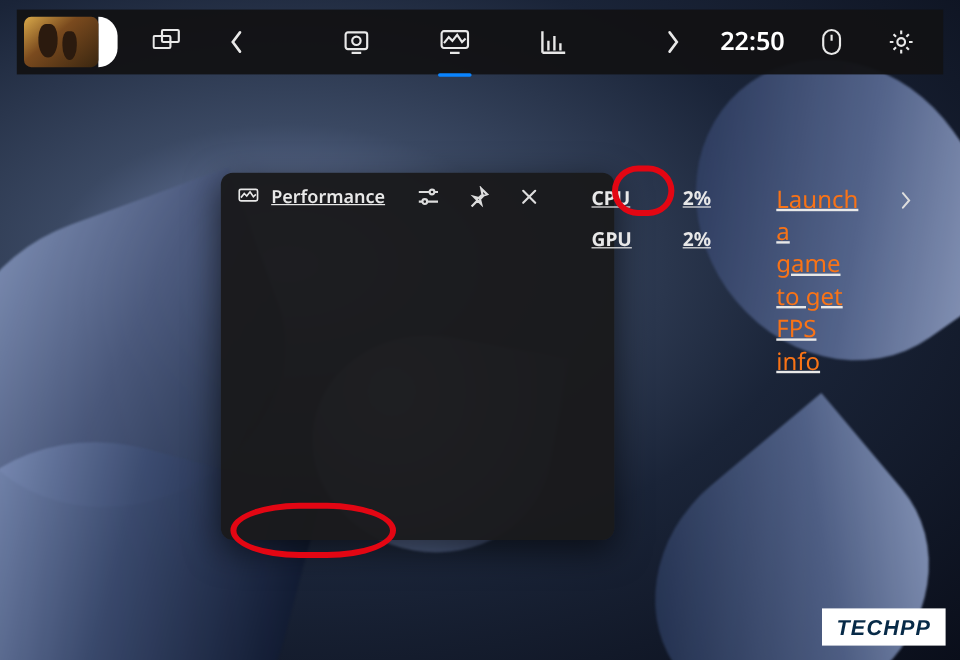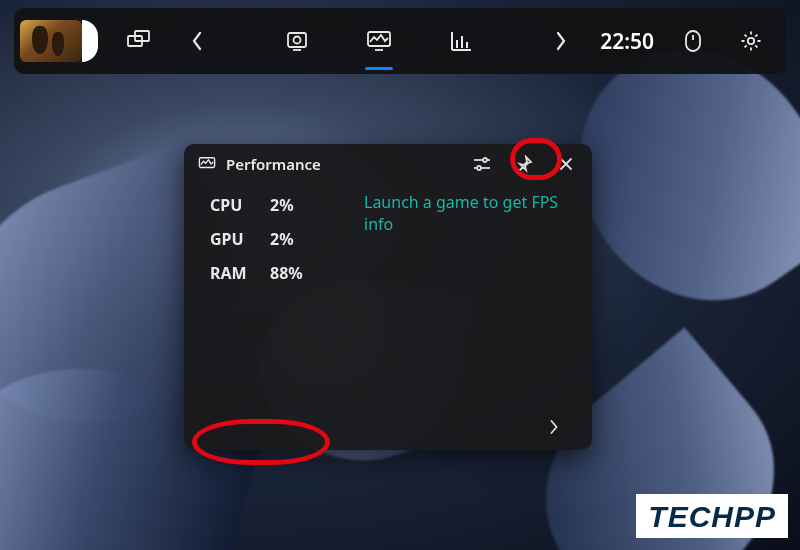--- a/index.html
+++ b/index.html
@@ -13,23 +13,23 @@
     
     .petal { position: absolute; border-radius: 50% 0 50% 50%; filter: blur(1px); opacity: 0.9; }
     .p1 { width: 280px; height: 240px; left: -40px; top: 180px; background: linear-gradient(135deg,#96a8d0 0%, #4c5a7e 50%, #1a2740 100%); transform: rotate(-20deg); }
     .p2 { width: 260px; height: 230px; right: -30px; top: 60px; background: linear-gradient(225deg,#aab8da 0%, #5a6b94 45%, #223052 100%); transform: rotate(55deg); }
     .p3 { width: 300px; height: 260px; left: -60px; bottom: -80px; background: linear-gradient(90deg,#8a9cc6 0%, #3d4d72 50%, #121c34 100%); transform: rotate(15deg); }
     .p4 { width: 240px; height: 210px; right: 20px; bottom: -40px; background: linear-gradient(300deg,#a0b0d4 0%, #55668e 40%, #1c2a48 100%); transform: rotate(-40deg); }
     .p5 { width: 200px; height: 180px; left: 260px; top: 280px; background: radial-gradient(circle at 30% 30%, #b7c4e0, #607298 60%, #2a3656 100%); transform: rotate(10deg); }
 
     
     .topbar {
-      position: absolute; top: 8px; left: 14px; right: 14px; height: 66px;
+      position: absolute; top: 8px; left: 14px; right: 14px; height: 54px;
       background: rgba(18,18,20,0.95);
-      border-radius: 10px;
+      border-radius: 0;
       display: flex; align-items: center;
       padding: 0 6px; z-index: 10;
     }
     .game-slot {
       height: 48px; display: flex; align-items: center; margin-right: 12px;
     }
     .game-thumb {
       width: 62px; height: 42px; border-radius: 6px; overflow: hidden;
       background: linear-gradient(140deg,#d9a94a 0%, #7a4a1e 40%, #3a2610 100%);
       position: relative;
@@ -53,48 +53,48 @@
     }
     .tb-tab.active::after {
       content:""; position:absolute; bottom:-1px; width:28px; height:3px; background:#0a84ff; border-radius:2px;
     }
     .clock { font-size: 21px; font-weight: 600; color:#fff; padding: 0 10px; }
     svg { display:block; }
 
     
     .perf {
       position: absolute; left: 184px; top: 144px;
-      width: 408px; height: 306px;
+      width: 328px; height: 306px;
       background: rgba(26,26,28,0.97);
       border-radius: 10px; z-index: 5;
       box-shadow: 0 8px 28px rgba(0,0,0,0.6);
-      display: flex; flex-direction: column;
+      display: flex; flex-direction: row; text-decoration: underline;
     }
     .perf-header {
       height: 40px; display:flex; align-items:center; padding: 0 10px 0 14px;
       font-size: 15px; font-weight:600; gap: 10px;
     }
     .perf-header .spacer { flex:1; }
     .hdr-btn { width: 32px; height: 28px; display:flex; align-items:center; justify-content:center; cursor:pointer; color:#ddd; }
     .perf-body { flex:1; display:flex; padding: 4px 14px 0 26px; }
     .metrics { width: 150px; }
-    .metric-row { display:flex; gap: 12px; padding: 6px 0; font-size:16px; font-weight:700; }
+    .metric-row { display:flex; gap: 28px; padding: 6px 0; font-size:16px; font-weight:700; }
     .metric-row .label { min-width:48px; }
-    .info-text { flex:1; font-size:16px; color:#14b8a6; padding: 4px 10px 0 4px; line-height:1.35; }
+    .info-text { flex:1; font-size:20px; color:#f97316; padding: 4px 10px 0 4px; line-height:1.35; }
     .perf-footer { height: 46px; display:flex; align-items:center; justify-content:flex-end; padding-right:22px; }
 
     
     .ring { position:absolute; border:5px solid #e30613; border-radius: 50% / 60%; z-index: 20; pointer-events:none; }
     .ring-fps { left:192px; top:419px; width:138px; height:46px; }
     .ring-pin { left:510px; top:138px; width:52px; height:42px; }
 
     
     .watermark {
       position:absolute; right:12px; bottom:12px; background:#fff; color:#072a47;
-      font-weight:900; font-family: Arial, sans-serif; font-size:30px; letter-spacing:1px;
+      font-weight:900; font-family: Arial, sans-serif; font-size:18px; letter-spacing:1px;
       padding: 6px 12px 4px 12px; z-index:30; font-style: italic;
     }
   </style>
 </head>
 <body>
 
 <div class="petal p1"></div>
 <div class="petal p2"></div>
 <div class="petal p3"></div>
 <div class="petal p4"></div>
@@ -200,24 +200,20 @@
   <div class="perf-body">
     <div class="metrics">
       <div class="metric-row">
         <span class="label">CPU</span>
         <span>2%</span>
       </div>
       <div class="metric-row">
         <span class="label">GPU</span>
         <span>2%</span>
       </div>
-      <div class="metric-row">
-        <span class="label">RAM</span>
-        <span>88%</span>
-      </div>
     </div>
     <div class="info-text">Launch a game to get FPS info</div>
   </div>
 
   <div class="perf-footer">
     <div class="hdr-btn">
       <svg width="12" height="20" viewBox="0 0 14 22" fill="none" stroke="currentColor" stroke-width="2" stroke-linecap="round">
         <polyline points="4,4 10,11 4,18"></polyline>
       </svg>
     </div>

